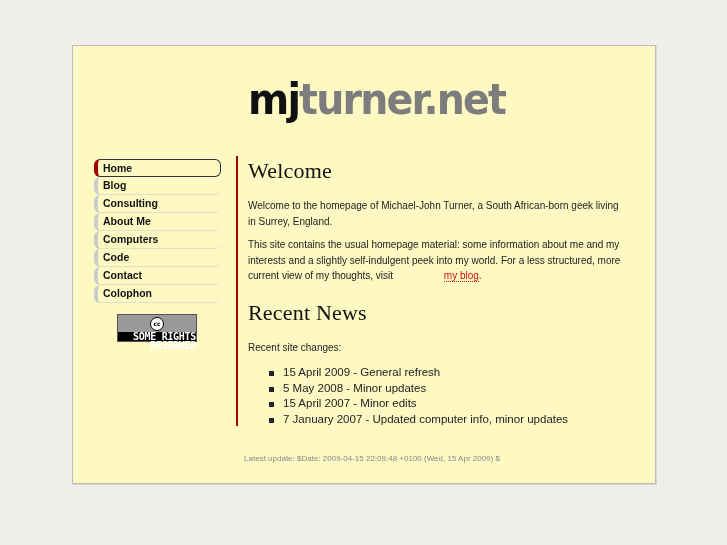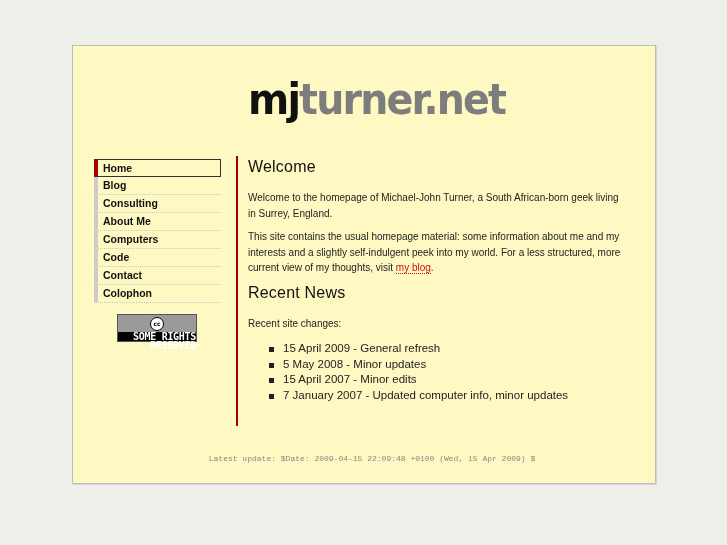--- a/index.html
+++ b/index.html
@@ -43,20 +43,21 @@
       height: 17px;
       border-left: 4px solid #cccccc;
       border-bottom: 1px dotted #c8c8c8;
       padding-left: 5px;
       font-family: "Liberation Sans", sans-serif;
       font-weight: bold;
       font-size: 10.5px;
       line-height: 17px;
       color: #111;
       cursor: pointer;
+      border-radius: 6px;
     }
     .nav li.active {
       border-left: 4px solid #a00000;
       border-top: 1px solid #333;
       border-right: 1px solid #333;
       border-bottom: 1px solid #333;
       height: 16px;
       line-height: 16px;
     }
     .cc-badge {
@@ -100,38 +101,39 @@
     .main {
       position: absolute;
       left: 163px; top: 110px;
       width: 375px;
       height: 270px;
       border-left: 2px solid #a00000;
       padding-left: 10px;
       color: #222;
     }
     .main h1 {
-      font-family: Liberation Sans, sans-serif;
+      font-family: Liberation Serif, serif;
       font-weight: normal;
-      font-size: 16px;
+      font-size: 22px;
       margin: 2px 0 14px 0;
       color: #111;
       letter-spacing: 0.2px;
     }
-    .main h1.news { margin-top: 8px; }
+    .main h1.news { margin-top: 16px; }
     .main p {
       font-family: "Liberation Sans", sans-serif;
       font-size: 10px;
       line-height: 15.5px;
       margin: 0 0 8px 0;
     }
     .main a {
       color: #cc1111;
       text-decoration: none;
       border-bottom: 1px dotted #cc1111;
+      margin-left: 48px;
     }
     .main ul {
       list-style: none;
       margin: 10px 0 8px 0;
       padding: 0 0 0 21px;
     }
     .main ul li {
       font-family: "Liberation Sans", sans-serif;
       font-size: 11.5px;
       line-height: 15.5px;
@@ -142,21 +144,21 @@
       position: absolute;
       left: 0; top: 6px;
       width: 5px; height: 5px;
       background: #222;
     }
     .footer {
       position: absolute;
       left: 0; right: 0;
       top: 408px;
       text-align: center;
-      font-family: Liberation Mono, monospace;
+      font-family: Liberation Sans, sans-serif;
       font-size: 8px;
       color: #888;
       padding-left: 16px;
     }
   </style>
 </head>
 <body>
 
 <div class="page">
   <div class="logo">

